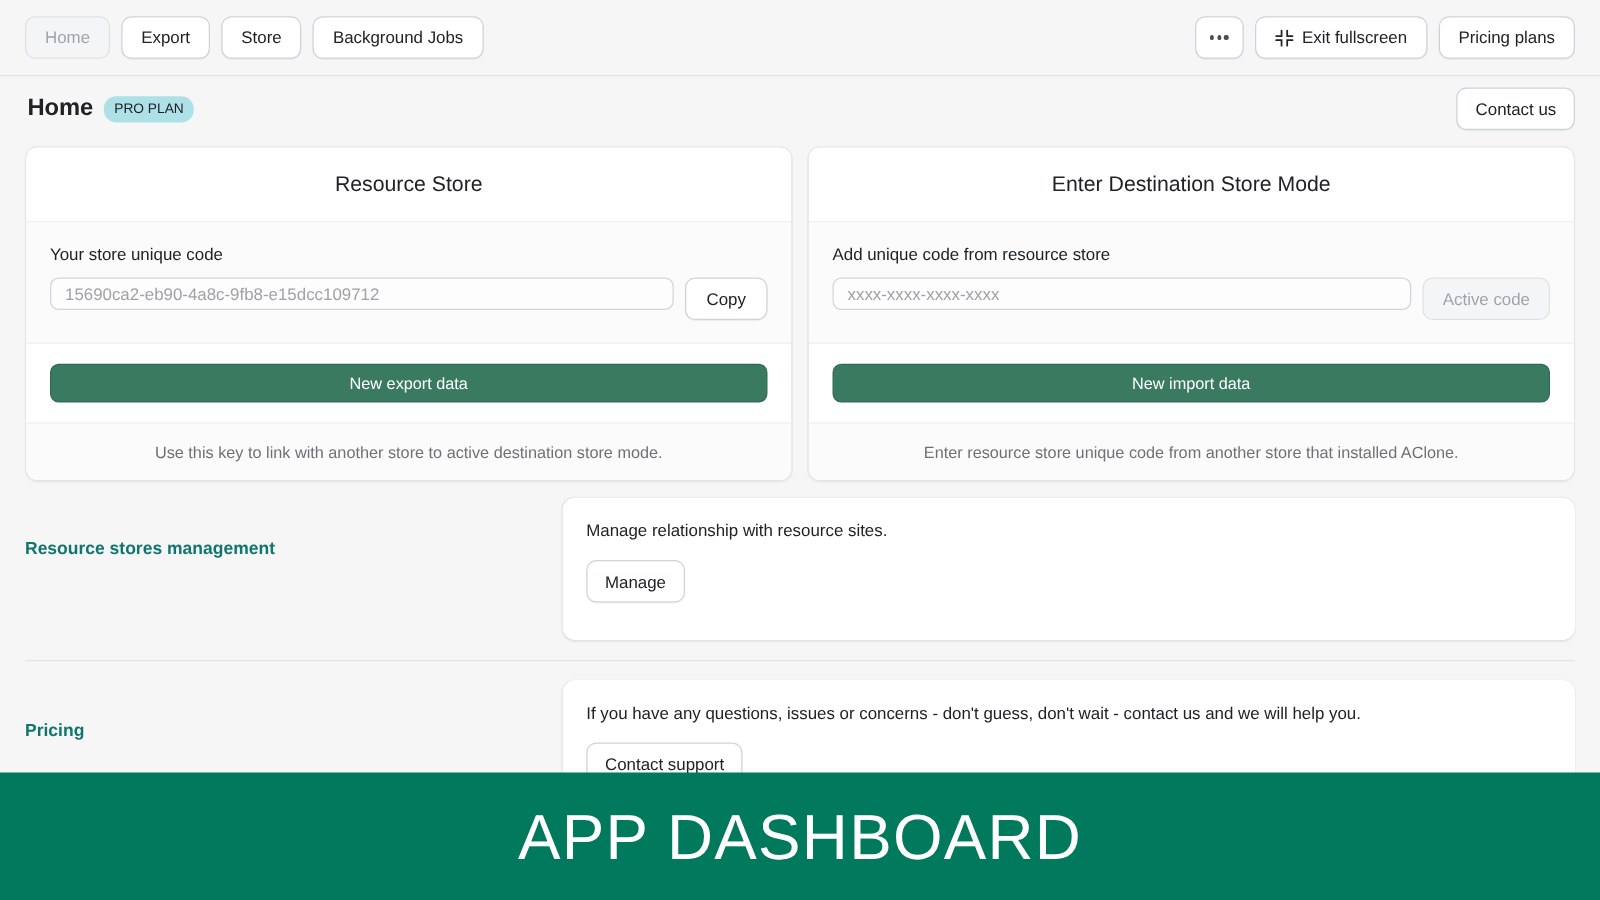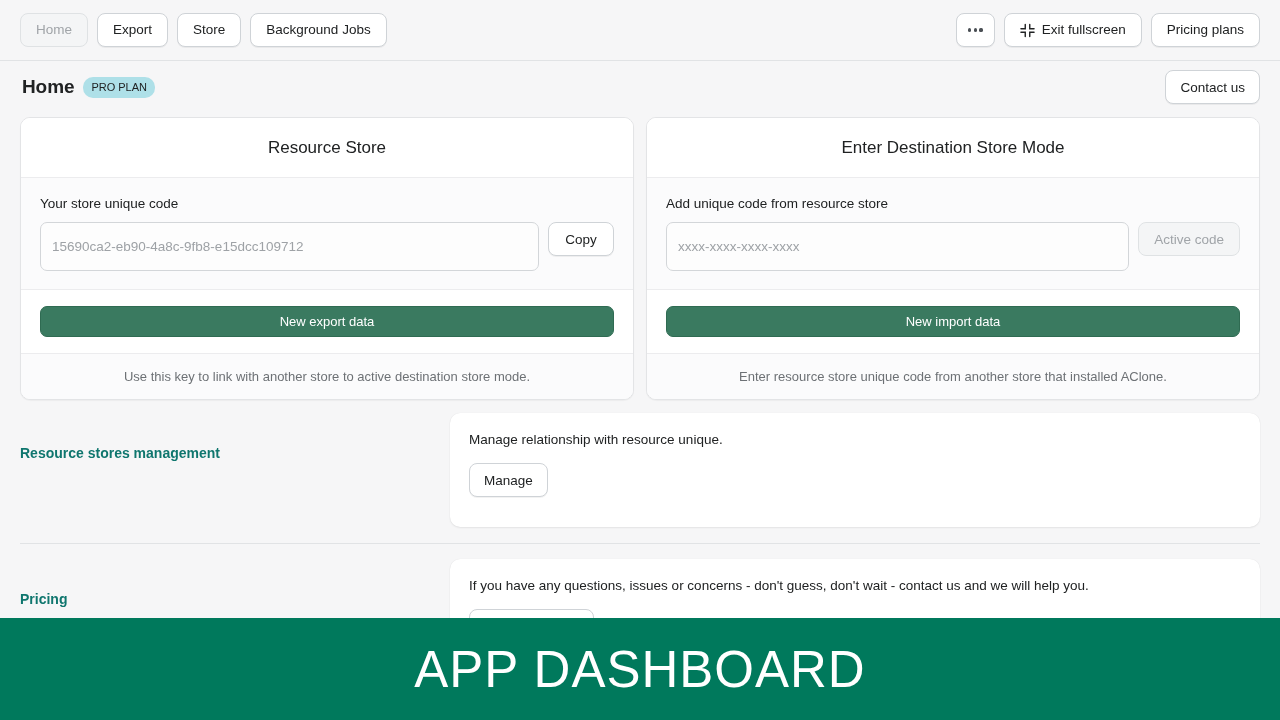--- a/index.html
+++ b/index.html
@@ -140,21 +140,21 @@
     color: #202223;
     margin-bottom: 11px;
   }
   .field-row {
     display: flex;
     gap: 9px;
     align-items: stretch;
   }
   .text-input {
     flex: 1 1 auto;
-    height: 49px;
+    height: 26px;
     border: 1px solid #d3d6d9;
     border-radius: 7px;
     background: #fdfdfd;
     padding: 0 11px;
     font-family: "Liberation Sans", sans-serif;
     font-size: 13.5px;
     color: #6d7175;
   }
   .text-input::placeholder { color: #9ea2a6; }
   .side-btn {
@@ -348,21 +348,21 @@
       <button class="primary-btn">New import data</button>
     </div>
     <div class="card-foot">Enter resource store unique code from another store that installed AClone.</div>
   </div>
 
 </div>
 
 <div class="section sec-mgmt">
   <div class="section-title">Resource stores management</div>
   <div class="section-card">
-    <p>Manage relationship with resource unique.</p>
+    <p>Manage relationship with resource sites.</p>
     <button class="ghost-btn">Manage</button>
   </div>
 </div>
 
 <div class="divider"></div>
 
 <div class="section sec-support">
   <div class="section-title">Pricing</div>
   <div class="section-card">
     <p>If you have any questions, issues or concerns - don't guess, don't wait - contact us and we will help you.</p>

